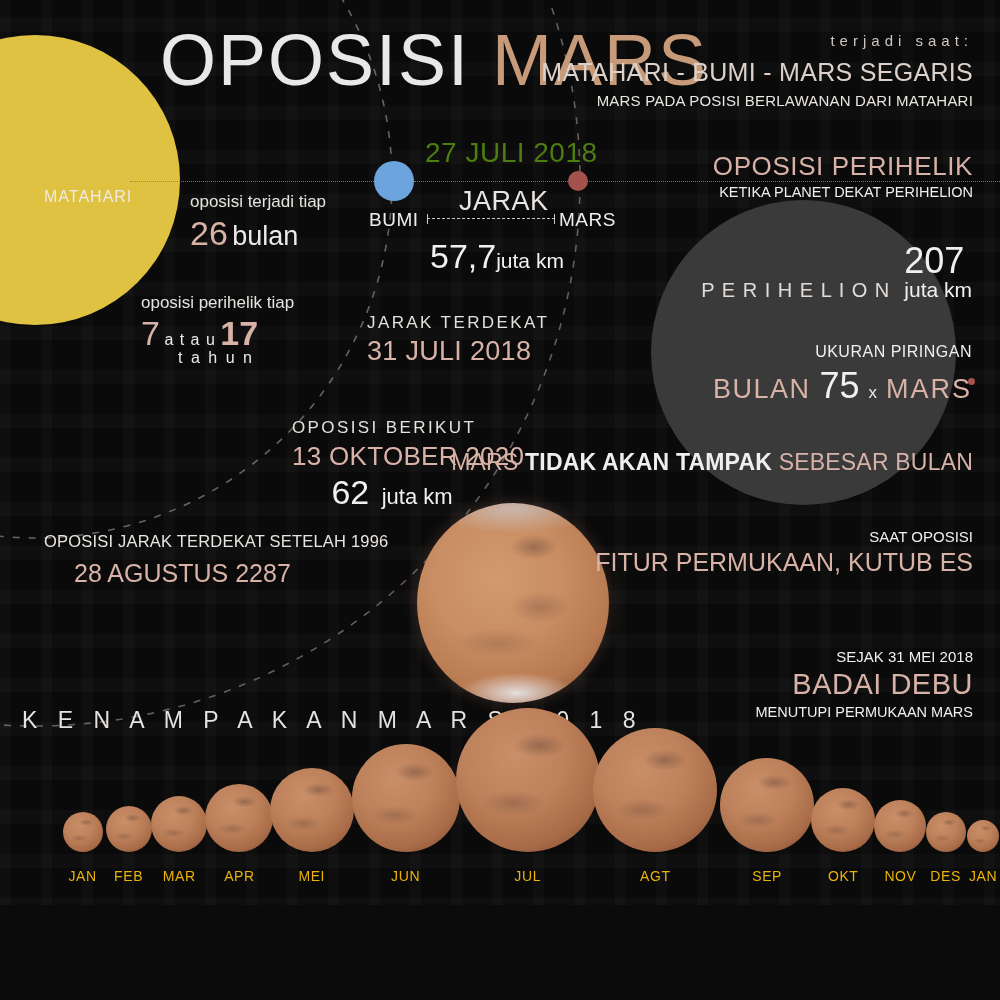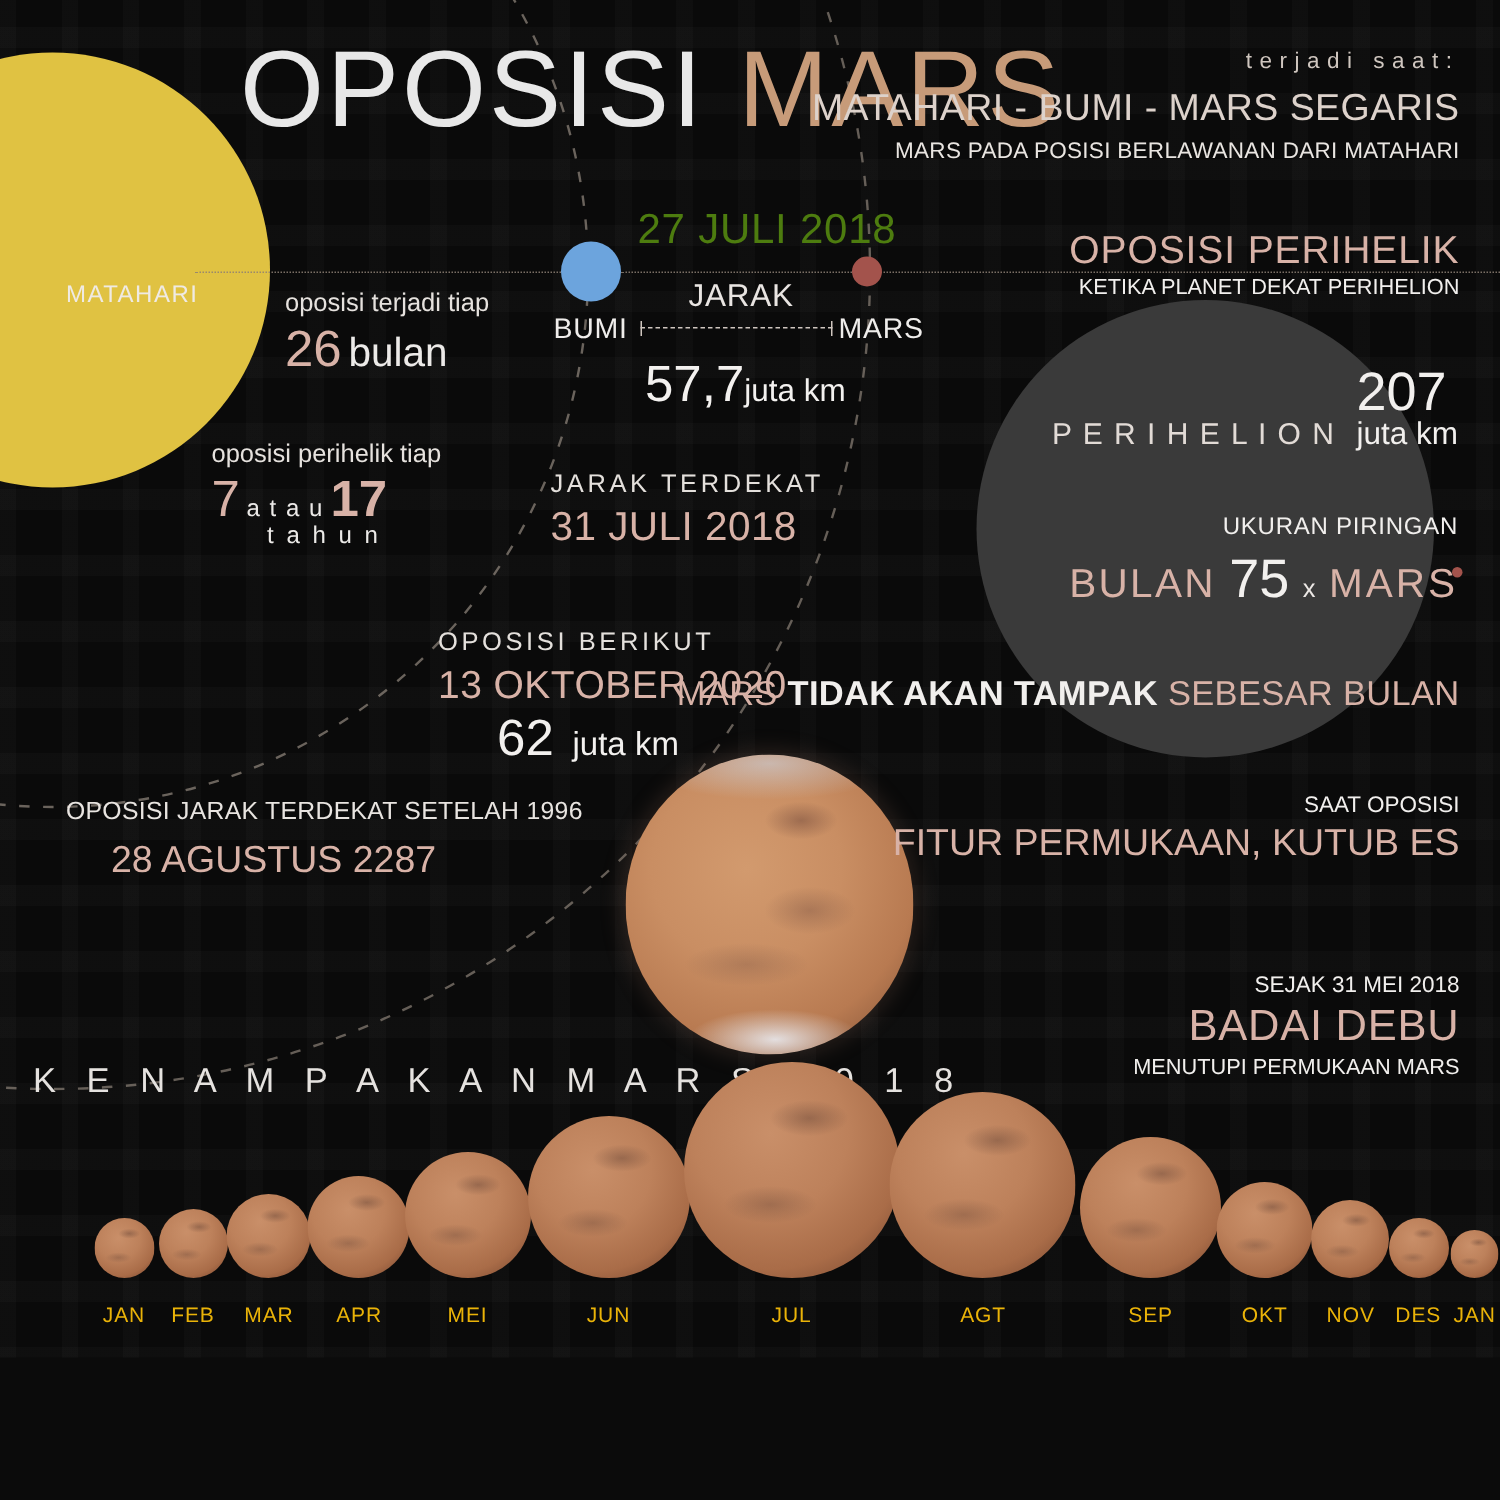--- a/index.html
+++ b/index.html
@@ -68,21 +68,21 @@
   .lbl-sun{position:absolute;left:44px;top:168px;font-size:16px;letter-spacing:1px;color:#efeae3;margin-top:20px;}
   .tr-kicker{font-size:15px;letter-spacing:5px;color:#cfc6bf;}
   .tr-main{font-size:25px;letter-spacing:.3px;color:#ddd2cb;font-weight:400;}
   .tr-sub{font-size:15px;letter-spacing:.2px;color:#e9e5e1;font-weight:400;}
   .accent{color:#d8b2a7;}
   .white{color:#f1efed;}
   
   #date-main{position:absolute;left:425px;top:137px;font-size:28px;color:#4d7c0f;letter-spacing:.5px;font-weight:300;}
   #lbl-bumi{position:absolute;left:369px;top:209px;font-size:19px;color:#efedeb;letter-spacing:.5px;}
   #lbl-mars{position:absolute;left:559px;top:209px;font-size:19px;color:#efedeb;letter-spacing:.5px;}
-  #lbl-jarak{position:absolute;left:459px;top:186px;font-size:21px;color:#e9e5e2;letter-spacing:.5px;font-weight:300;}
+  #lbl-jarak{position:absolute;left:459px;top:186px;font-size:27px;color:#e9e5e2;letter-spacing:.5px;font-weight:300;}
   #dist-rule{position:absolute;left:427px;top:218px;width:128px;border-top:1px dashed #cfc6bf;height:0;}
   #dist-rule:before,#dist-rule:after{content:"";position:absolute;top:-5px;width:1px;height:10px;background:#cfc6bf;}
   #dist-rule:before{left:0;} #dist-rule:after{right:0;}
   #dist-val{position:absolute;left:430px;top:237px;font-size:34px;color:#f3f1ef;font-weight:300;letter-spacing:0;}
   #dist-val .u{font-size:21px;font-weight:400;}
   
   .stat-k{font-size:17px;color:#e6e2de;font-weight:400;}
   .big-num{font-size:34px;color:#d8b2a7;font-weight:400;}
   .big-num-w{font-size:34px;color:#eceae8;font-weight:300;}
   

